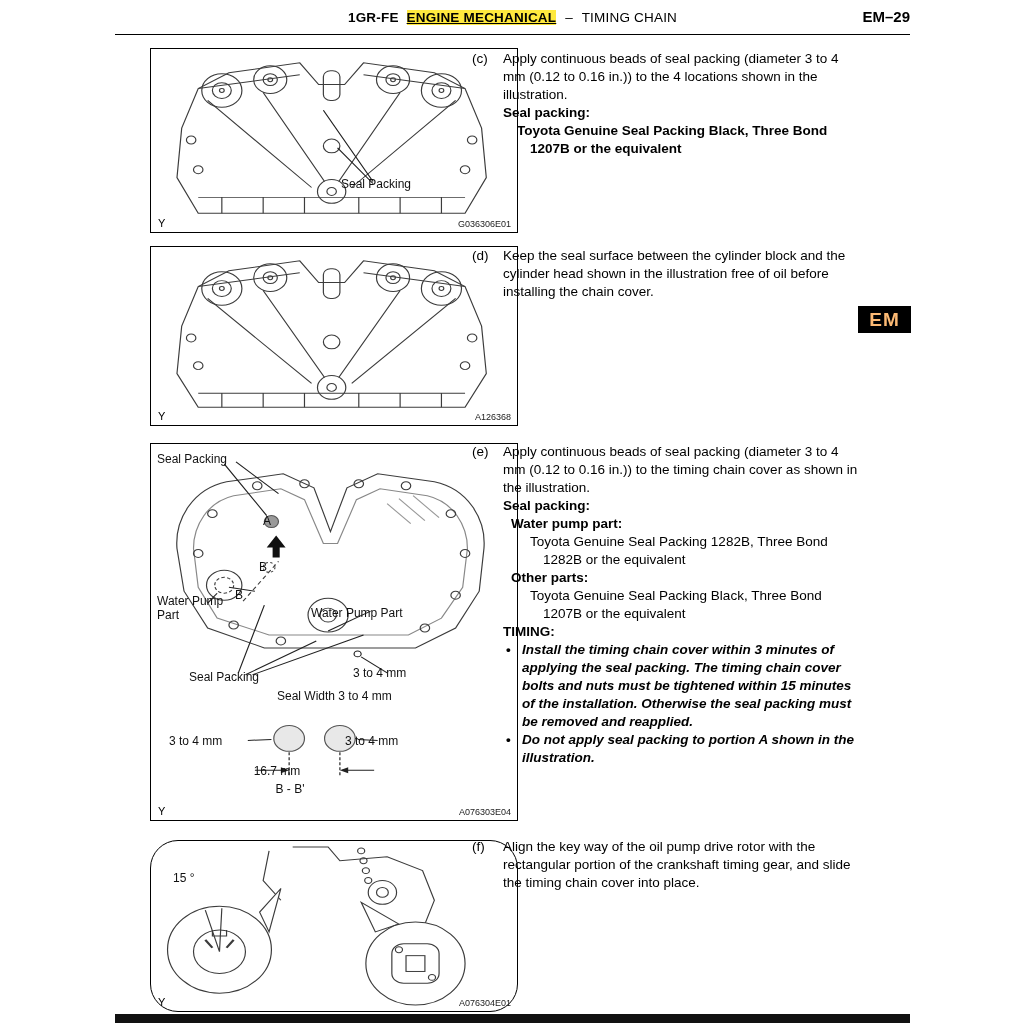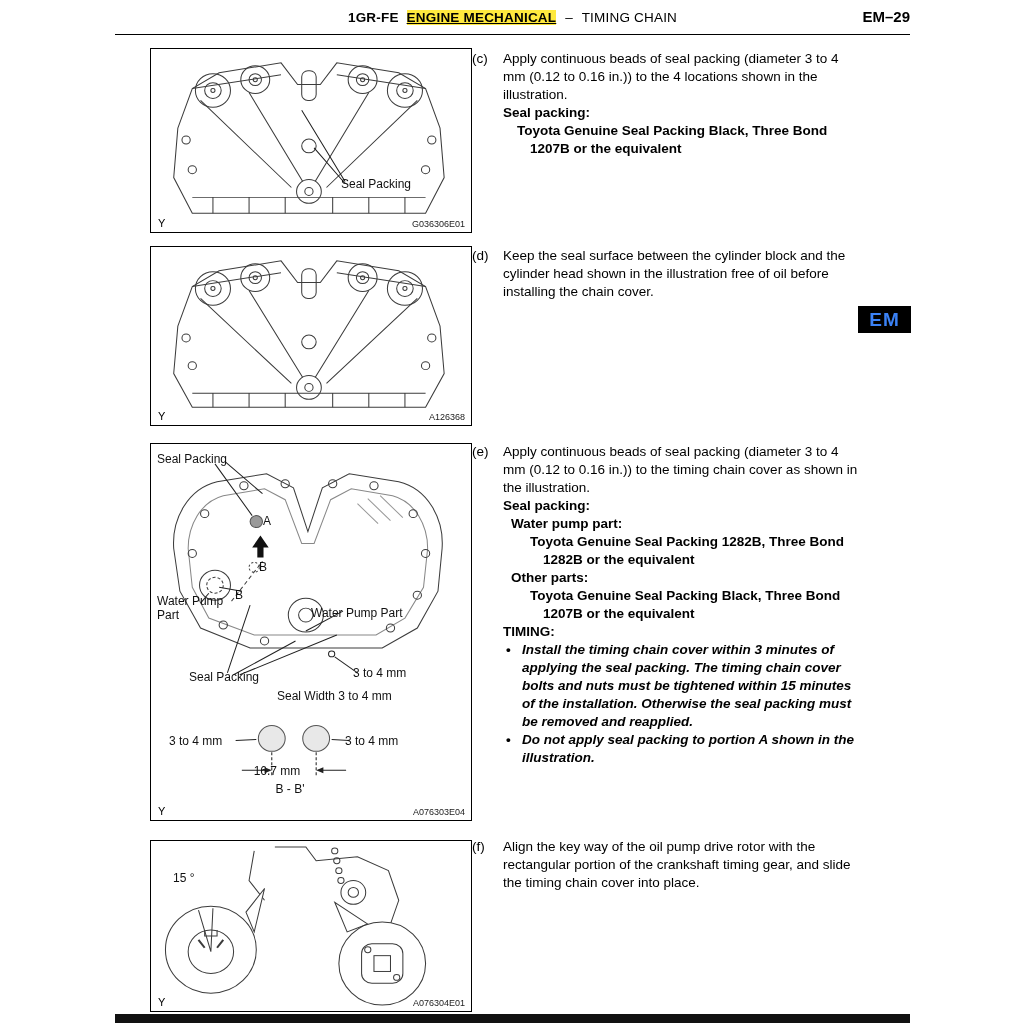--- a/index.html
+++ b/index.html
@@ -10,48 +10,48 @@
   
   .page-header { position:absolute; left:115px; top:8px; width:795px; height:30px; }
   .header-title { text-align:center; font-size:13.5px; letter-spacing:.2px; padding-top:2px; }
   .ht-code { font-weight:bold; }
   .ht-highlight { font-weight:bold; background:#ffe93e; text-decoration:underline; margin-left:4px; }
   .ht-dash { margin:0 5px; }
   .page-number { position:absolute; right:0; top:0; font-weight:bold; font-size:15px; }
   .header-rule { position:absolute; left:0; right:0; top:26px; border-top:1.6px solid #000; }
 
   
-  .figure { position:absolute; left:150px; width:322px; border:1.5px solid #000; background:#fff; }
+  .figure { position:absolute; left:150px; width:368px; border:1.5px solid #000; background:#fff; }
   .fig-c { top:48px;  height:185px; }
   .fig-d { top:246px; height:180px; }
   .fig-e { top:443px; height:378px; }
-  .fig-f { top:840px; height:172px; }
+  .fig-f { top:840px; height:172px;border-radius:28px; }
   .figure svg.art { position:absolute; inset:0; width:100%; height:100%; }
   .fig-label { position:absolute; font-size:12px; line-height:14px; white-space:nowrap; color:#111; }
   .fig-label.wrap { white-space:normal; width:82px; }
   .fig-label.ctr { text-align:center; }
   .fig-corner { position:absolute; left:7px; bottom:3px; font-size:11px; }
   .fig-code { position:absolute; right:6px; bottom:3px; font-size:9px; color:#222; }
 
   
   .steps { position:absolute; left:472px; top:0; width:392px; font-size:13.5px; line-height:18px; }
   .step { position:absolute; width:100%; display:flex; }
   .step-c { top:50px; } .step-d { top:247px; } .step-e { top:443px; } .step-f { top:838px; }
   .step-letter { flex:0 0 31px; }
   .step-body { flex:1; }
   .bold { font-weight:bold; }
   .spec1 { font-weight:bold; padding-left:27px; text-indent:-13px; }
   .sub1  { font-weight:bold; margin-left:8px; }
-  .spec2 { font-weight:bold; padding-left:40px; text-indent:-13px; }
+  .spec2 { font-weight:normal; padding-left:40px; text-indent:-13px; }
   .notice-item { display:flex; font-weight:bold; }
   .nb { flex:0 0 19px; padding-left:3px; }
   .nt { flex:1;font-style:italic; }
 
   .em-tab { position:absolute; left:858px; top:306px; width:53px; height:27px; background:#000;
-            color:#3b82f6; display:flex; align-items:center; justify-content:center;
+            color:#fdba74; display:flex; align-items:center; justify-content:center;
             font-size:19px; font-weight:bold; letter-spacing:1px; }
   .bottom-bar { position:absolute; left:115px; top:1014px; width:795px; height:9px; background:#111; }
 </style>
 </head>
 <body>
 
 <div class="page">
 
   <header class="page-header">
     <div class="header-title">

